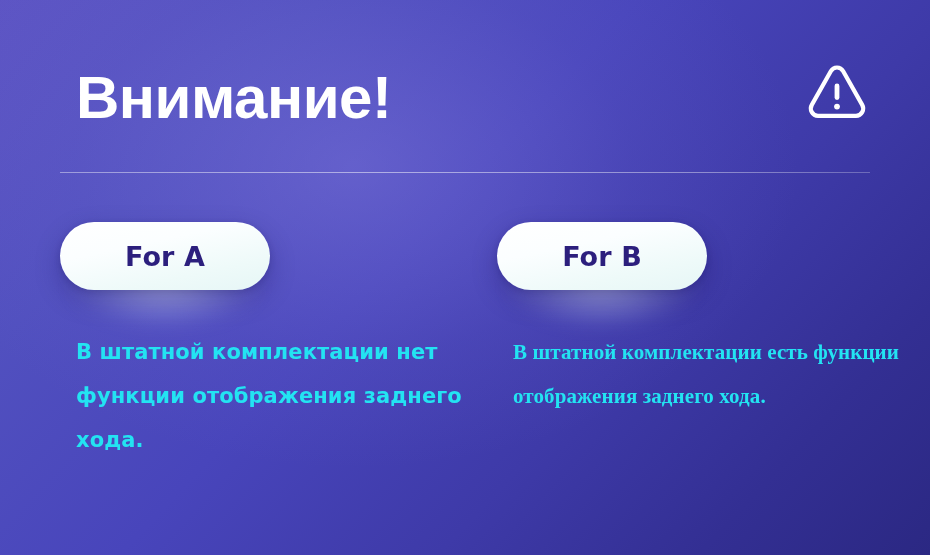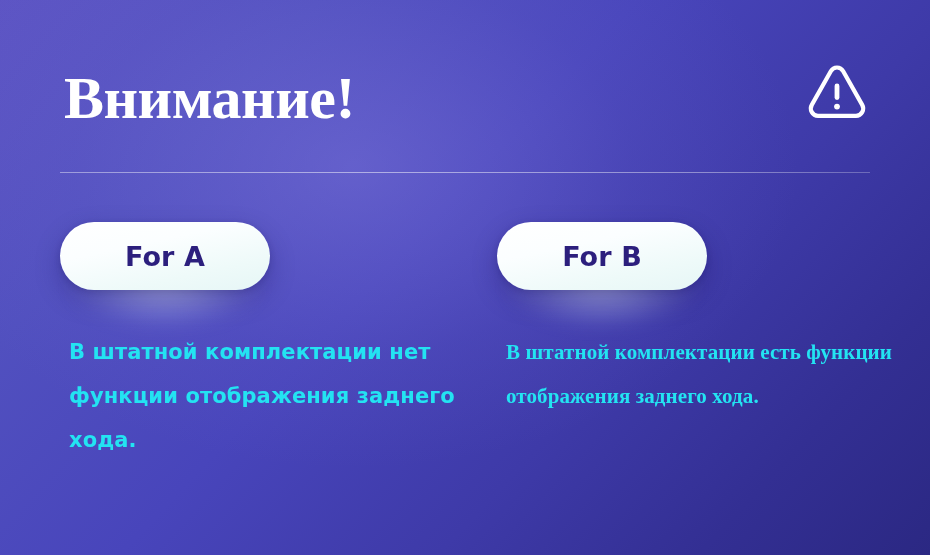--- a/index.html
+++ b/index.html
@@ -27,30 +27,30 @@
   #header {
     position: absolute;
     left: 60px;
     top: 52px;
     width: 810px;
     height: 92px;
   }
 
   #page-title {
     position: absolute;
-    left: 4px;
+    left: 16px;
     top: 0;
     margin: 0;
     font-size: 60px;
     line-height: 92px;
     font-weight: 700;
     color: #ffffff;
     letter-spacing: -0.5px;
     white-space: nowrap;
-    font-family: Liberation Serif, serif;
+    font-family: Liberation Sans, sans-serif;
   }
 
   #warning-icon {
     position: absolute;
     right: 0;
     top: 8px;
     width: 66px;
     height: 64px;
   }
   #warning-icon svg { display: block; width: 100%; height: 100%; }
@@ -123,21 +123,21 @@
     color: #2c1f7d;
     letter-spacing: 0.1px;
     white-space: nowrap;
     font-family: "DejaVu Sans", sans-serif;
   }
 
   .body-text {
     margin: 0;
     padding: 0;
     position: absolute;
-    left: 9px;
+    left: 16px;
     top: 108px;
     width: 392px;
     font-size: 21px;
     line-height: 44px;
     font-weight: 700;
     color: #23e3f2;
     letter-spacing: 0.1px;
     font-family: "DejaVu Sans", sans-serif;
   }
   #column-b .body-text { width: 396px; font-family: Liberation Serif, serif; }

